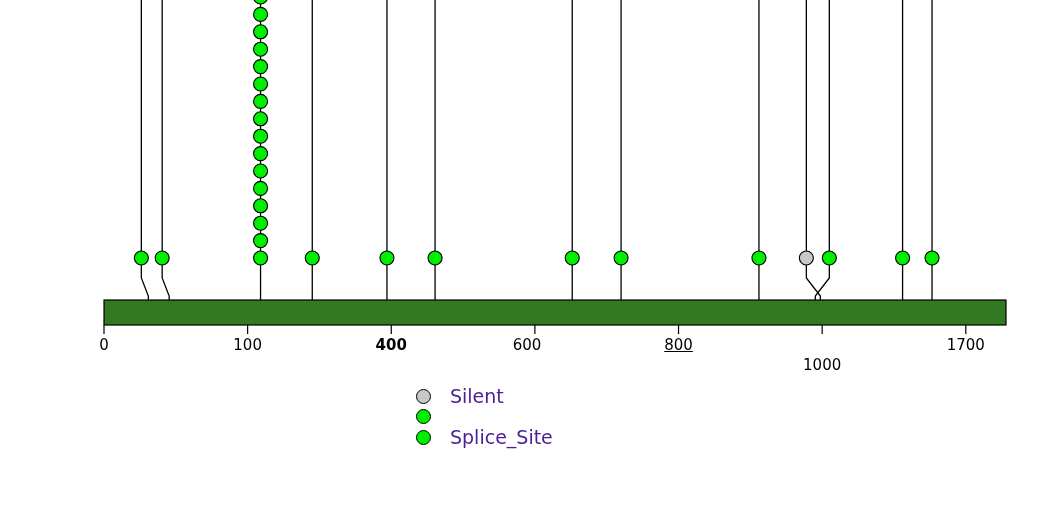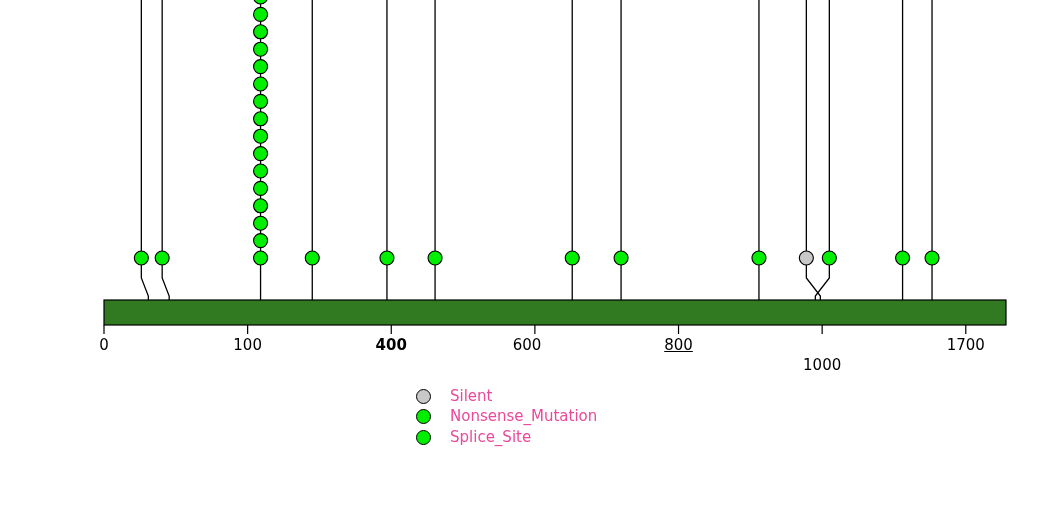--- a/index.html
+++ b/index.html
@@ -38,22 +38,22 @@
     width: 15px;
     height: 15px;
     border-radius: 50%;
     border: 1px solid #000000;
     box-sizing: border-box;
     margin-right: 0px;
     flex: 0 0 auto;
   }
   .legend-label {
     margin-left: 19px;
-    font-size: 15px;
-    color: #ec4899;
+    font-size: 19px;
+    color: #4c1d95;
     white-space: nowrap;
     line-height: 15px;
     font-family: "DejaVu Sans", "Liberation Sans", sans-serif;
   }
 
   .axis-tick-label {
     position: absolute;
     font-size: 15px;
     color: #000000;
     transform: translateX(-50%);
@@ -136,19 +136,18 @@
     <div class="axis-tick-label" style="left: 965.783px; top: 336px;">1700</div>
   </div>
 
 <div class="legend">
   <div class="legend-row">
     <span class="legend-swatch" style="background: rgb(200, 200, 200);"></span>
     <span class="legend-label">Silent</span>
   </div>
   <div class="legend-row">
     <span class="legend-swatch" style="background: rgb(0, 238, 0);"></span>
-    <span class="legend-label">Nonsense_Mutation</span>
   </div>
   <div class="legend-row">
     <span class="legend-swatch" style="background: rgb(0, 238, 0);"></span>
     <span class="legend-label">Splice_Site</span>
   </div>
 </div>
 
 </body></html>

